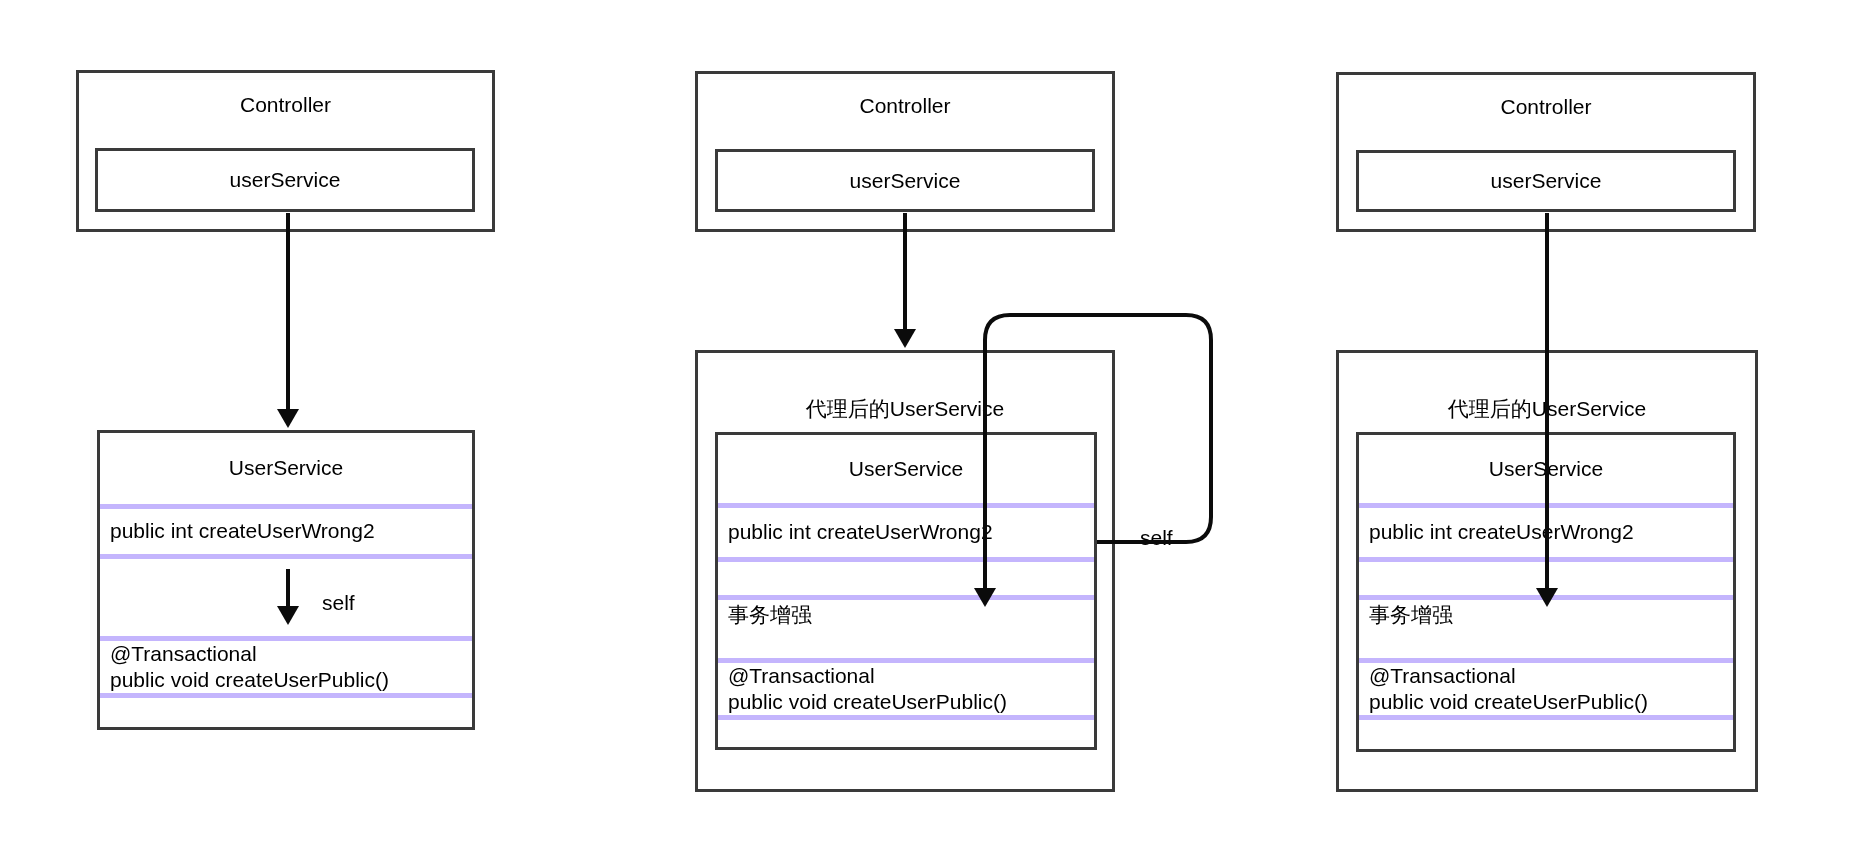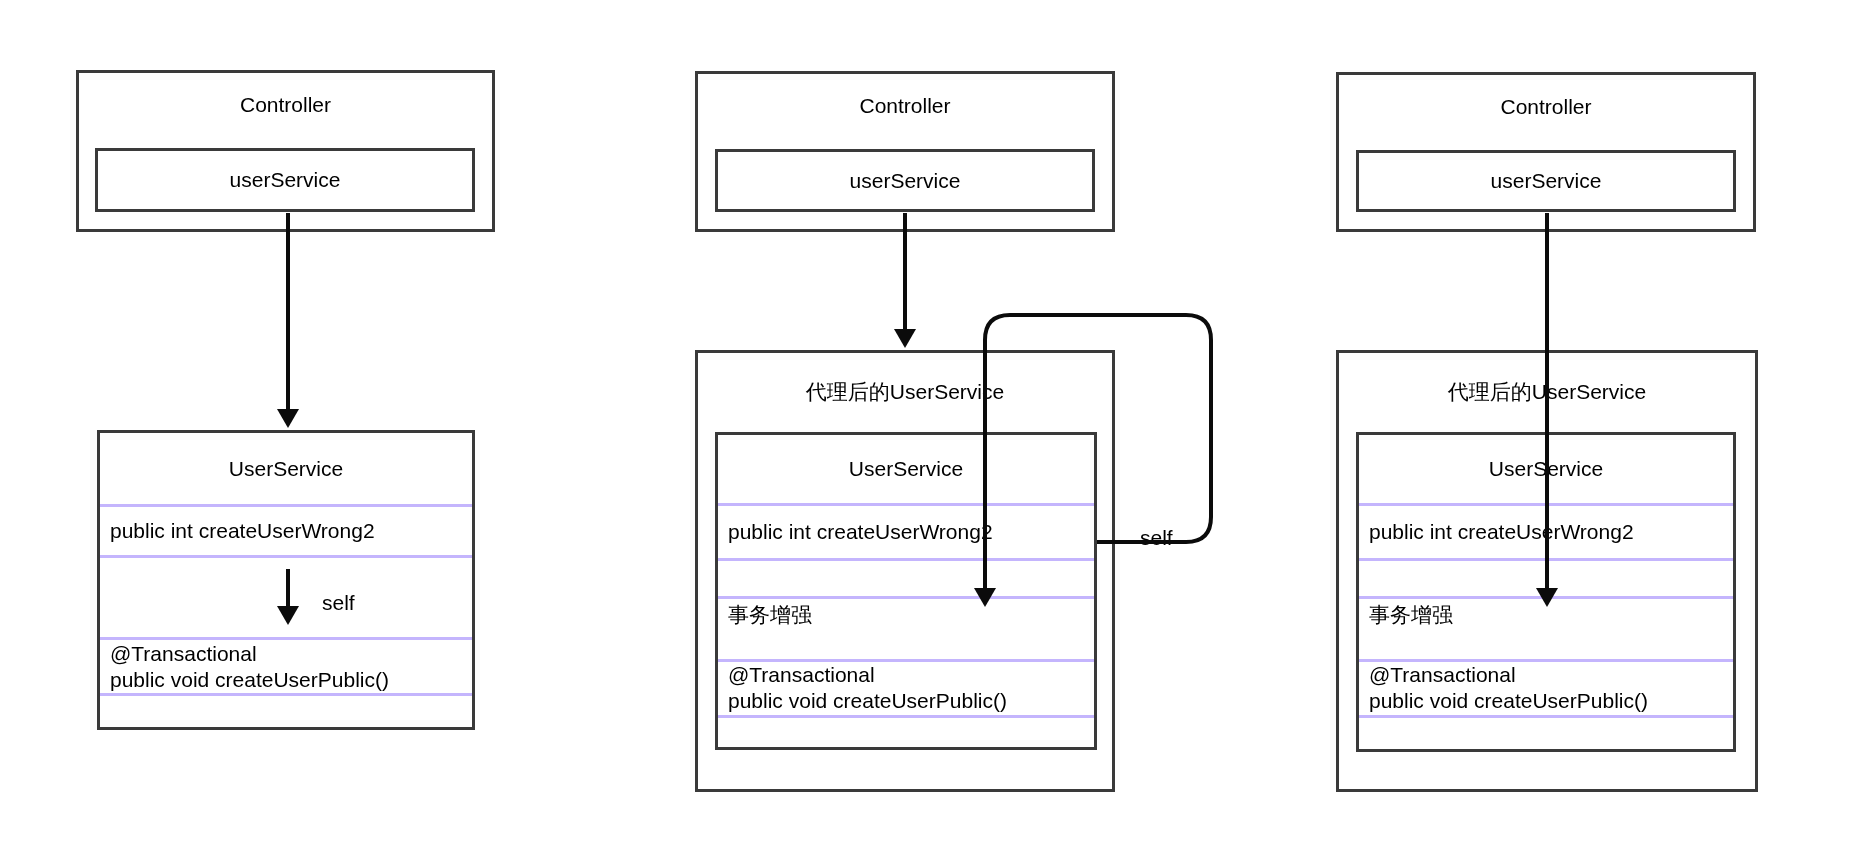--- a/index.html
+++ b/index.html
@@ -23,38 +23,38 @@
     border: 3px solid #3a3a3a;
     background: #ffffff;
     box-sizing: border-box;
   }
   .box-title {
     font-size: 21px;
     text-align: center;
     white-space: nowrap;
   }
   .ctrl-title { padding-top: 20px; }
-  .proxy-title { padding-top: 25px; }
+  .proxy-title { padding-top: 42px; }
   .field-box {
     display: flex;
     align-items: center;
     justify-content: center;
     font-size: 21px;
   }
   .class-box { display: flex; flex-direction: column; }
   .row {
     box-sizing: border-box;
     font-size: 21px;
     display: flex;
     flex-direction: column;
     justify-content: center;
     white-space: nowrap;
     overflow: visible;
   }
-  .row + .row { border-top: 3px solid #c4b5fd; }
+  .row + .row { border-top: 5px solid #c4b5fd; }
   .row-center { align-items: center; }
   .row-left { padding-left: 10px; align-items: flex-start; }
   .row-2line { line-height: 26px; margin-top: 28px; }
   .float-label {
     position: absolute;
     font-size: 21px;
     white-space: nowrap;
     background: transparent;
   }
   svg.overlay {

